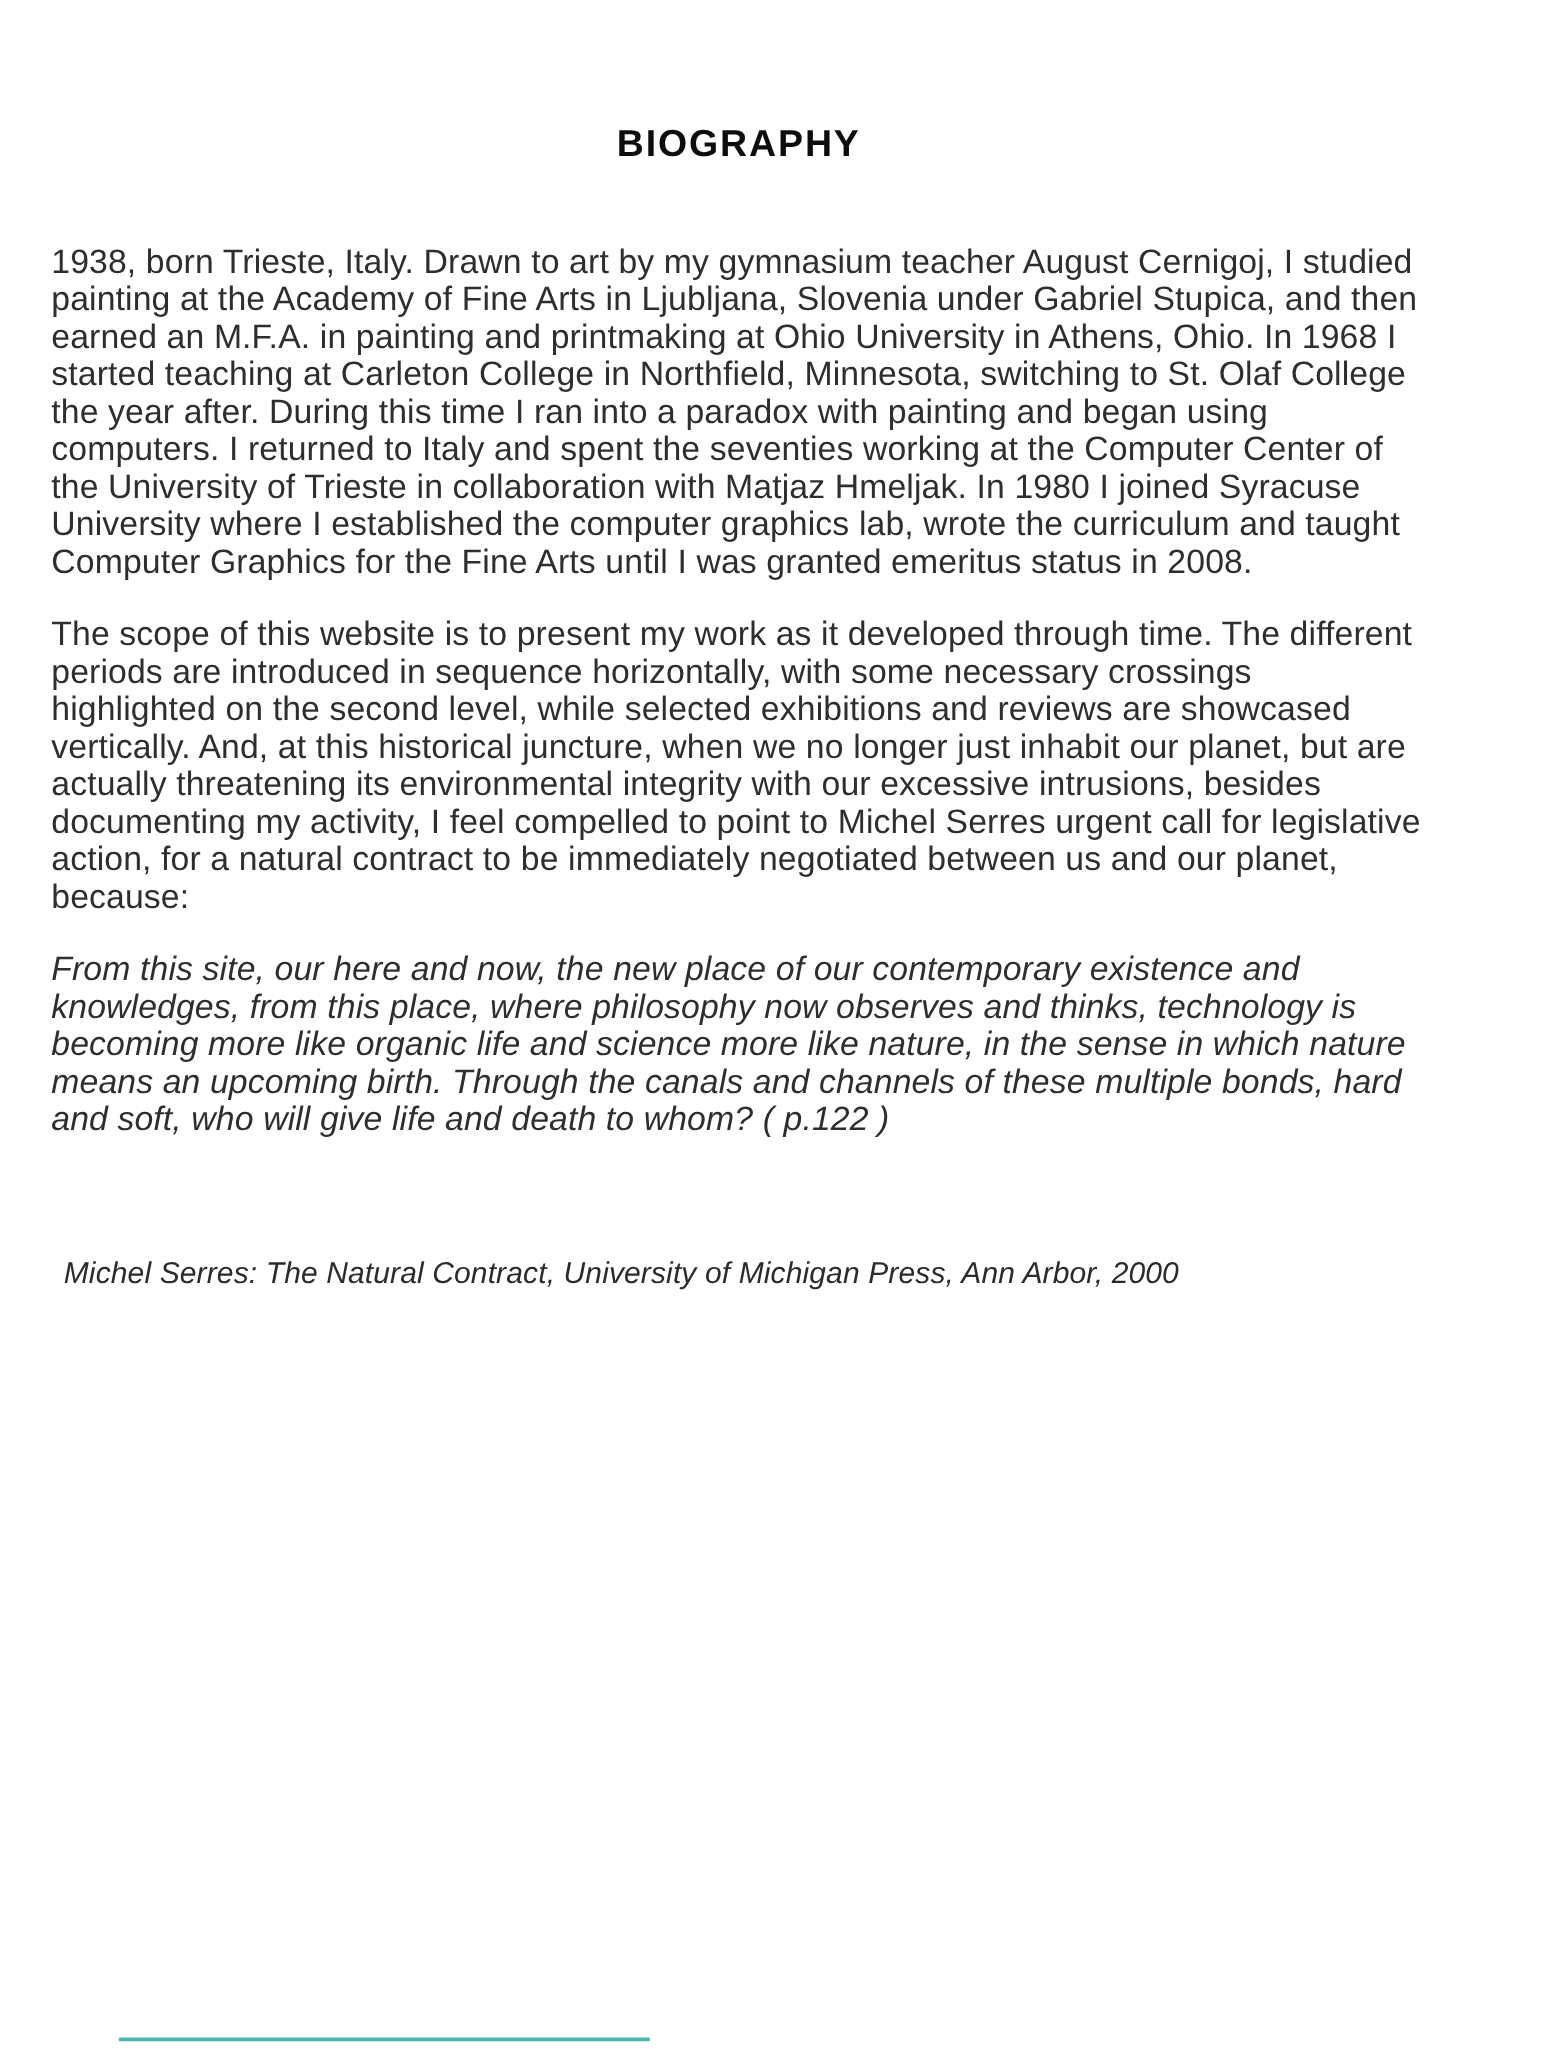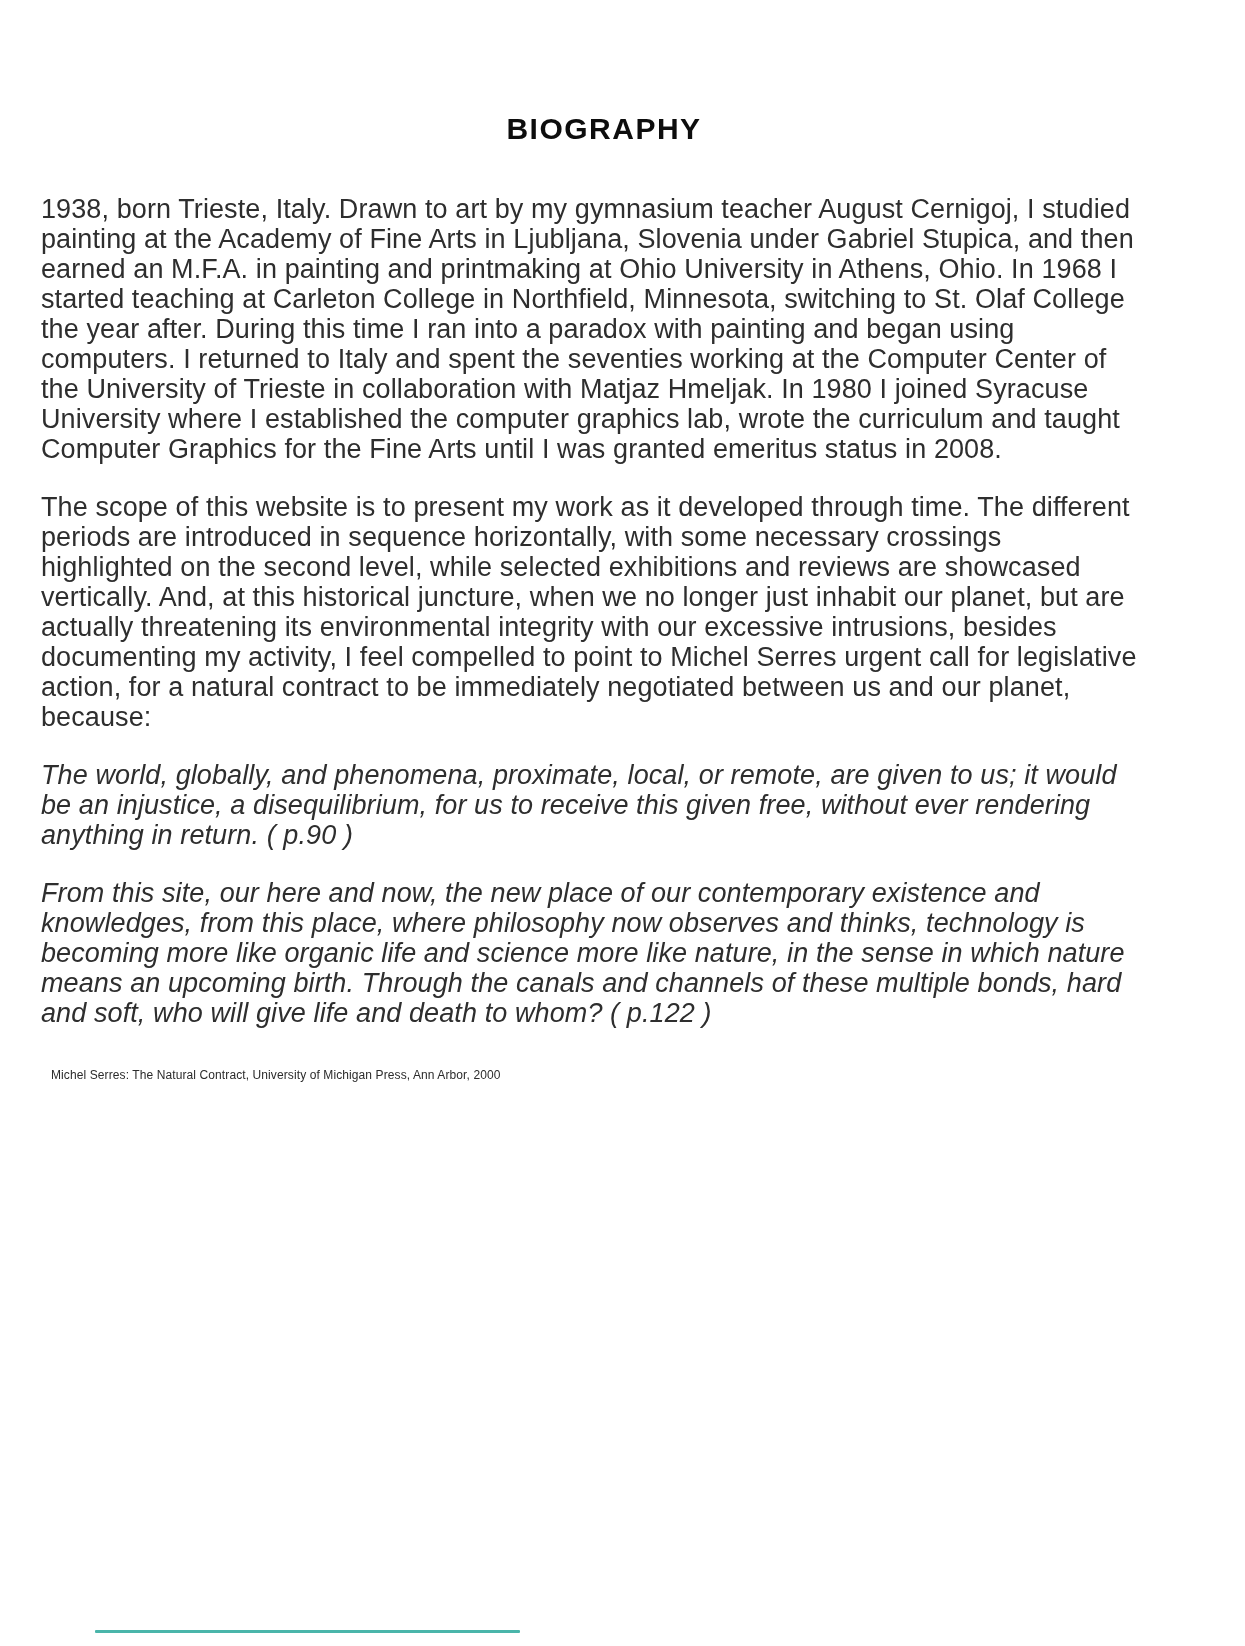--- a/index.html
+++ b/index.html
@@ -13,21 +13,21 @@
     height: 1646px;
     background: #ffffff;
     overflow: hidden;
     font-family: "Liberation Sans", "DejaVu Sans", sans-serif;
   }
   .title {
     position: absolute;
     top: 96px;
     left: 40px;
     width: 1096px;
-    margin: 16px;
+    margin: 3px;
     text-align: center;
     font-size: 30px;
     font-weight: bold;
     letter-spacing: 1.5px;
     color: #0d0d0d;
   }
   .content {
     position: absolute;
     top: 194px;
     left: 41px;
@@ -37,25 +37,26 @@
   .content p {
     margin: 0 0 28px 0;
     font-size: 27px;
     line-height: 30px;
     letter-spacing: 0.1px;
   }
   .content p.quote {
     font-style: italic;
   }
   .content p.citation {
-    margin-top: 34px;
+    margin-top: 96px;
     margin-left: 10px;
-    font-size: 12px;
+    font-size: 24px;
     line-height: 26px;
     color: #2b2b2b;
+    font-style: italic;
   }
   .accent-line {
     position: absolute;
     left: 95px;
     top: 1630px;
     width: 425px;
     height: 3px;
     border-radius: 1px;
   }
 </style>
@@ -66,21 +67,20 @@
 
   <h1 class="title">BIOGRAPHY</h1>
 
   <div class="content">
 
     <p class="body">1938, born Trieste, Italy. Drawn to art by my gymnasium teacher August Cernigoj, I studied painting at the Academy of Fine Arts in Ljubljana, Slovenia under Gabriel Stupica, and then earned an M.F.A. in painting and printmaking at Ohio University in Athens, Ohio. In 1968 I started teaching at Carleton College in Northfield, Minnesota, switching to St. Olaf College the year after. During this time I ran into a paradox with painting and began using computers. I returned to Italy and spent the seventies working at the Computer Center of the University of Trieste in collaboration with Matjaz Hmeljak. In 1980 I joined Syracuse University where I established the computer graphics lab, wrote the curriculum and taught Computer Graphics for the Fine Arts until I was granted emeritus status in 2008.</p>
 
     <p class="body">The scope of this website is to present my work as it developed through time. The different periods are introduced in sequence horizontally, with some necessary crossings highlighted on the second level, while selected exhibitions and reviews are showcased vertically. And, at this historical juncture, when we no longer just inhabit our planet, but are actually threatening its environmental integrity with our excessive intrusions, besides documenting my activity, I feel compelled to point to Michel Serres urgent call for legislative action, for a natural contract to be immediately negotiated between us and our planet, because:</p>
 
 
-    <p class="quote">The world, globally, and phenomena, proximate, local, or remote, are given to us; it would be an injustice, a disequilibrium, for us to receive this given free, without ever rendering anything in return. ( p.90 )</p>
 
     <p class="quote">From this site, our here and now, the new place of our contemporary existence and knowledges, from this place, where philosophy now observes and thinks, technology is becoming more like organic life and science more like nature, in the sense in which nature means an upcoming birth. Through the canals and channels of these multiple bonds, hard and soft, who will give life and death to whom? ( p.122 )</p>
 
     <p class="citation">Michel Serres: The Natural Contract, University of Michigan Press, Ann Arbor, 2000</p>
 
   </div>
 
   <div class="accent-line" style="background: rgb(74, 181, 170);"></div>
 
 </div>

